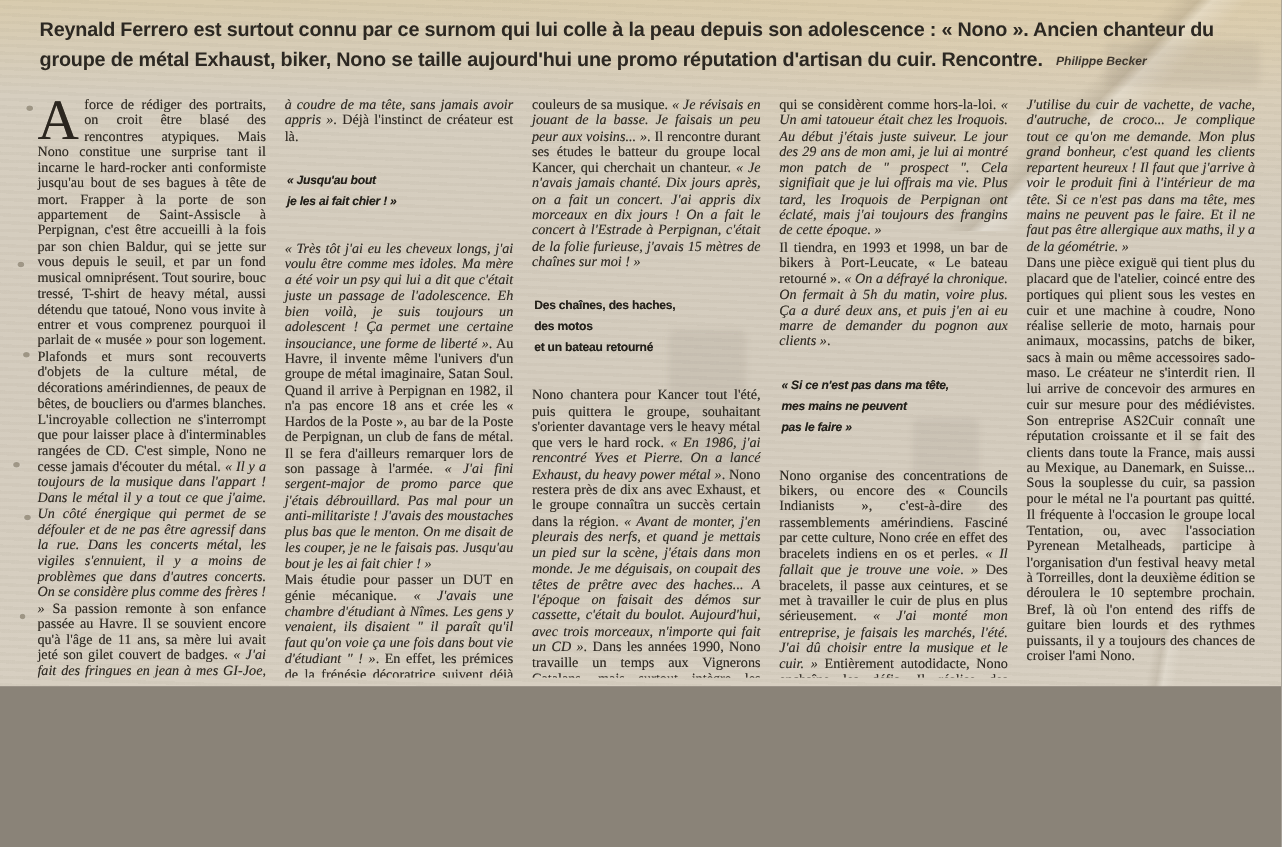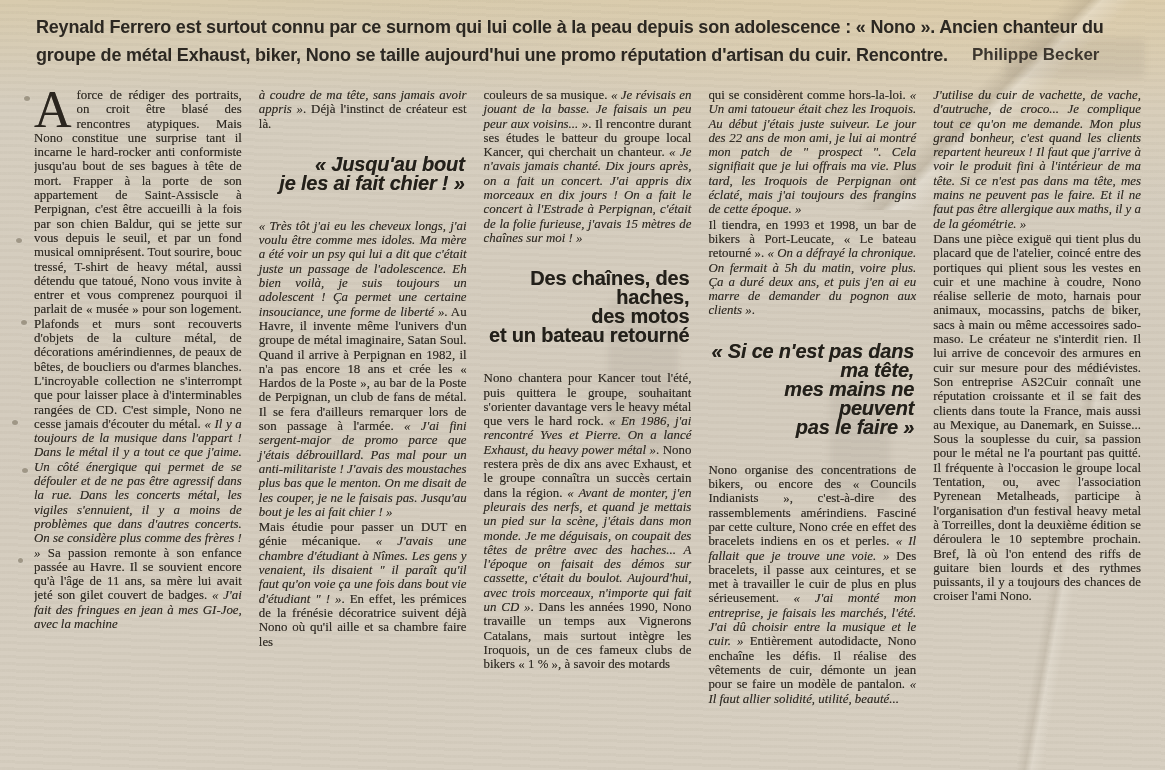--- a/index.html
+++ b/index.html
@@ -1,18 +1,18 @@
 <!DOCTYPE html>
 <html lang="fr"><head>
 <meta charset="utf-8">
 <style>
   html,body{margin:0;padding:0;background:#8a8378;}
   .page{
     position:relative;
-    width:1165px;height:770px;
+    width:1165px;height:624px;
     margin:0 auto;
     background:
       radial-gradient(ellipse 900px 300px at 85% 0%, rgba(224,206,170,.55), rgba(224,206,170,0) 70%),
       linear-gradient(180deg, #d8cbae 0%, #d6cebf 14%, #d4ccbe 55%, #d7cfc1 100%);
     overflow:hidden;
     font-family:"Liberation Serif", serif;
     color:#322d26;
   }
   .grain{
     position:absolute;inset:0;pointer-events:none;
@@ -36,23 +36,24 @@
   .header{
     position:absolute;left:36px;top:14px;right:30px;
     font-family:"Liberation Sans", sans-serif;
     font-weight:bold;
     font-size:18px;line-height:27px;
     letter-spacing:-0.2px;
     color:#2c2822;
   }
   .header .hline{display:block;white-space:nowrap;}
   .byline{
-    font-size:17px;
+    font-size:11px;
+    font-style:italic;
     letter-spacing:0;
-    margin-left:24px;
+    margin-left:12px;
     color:#3d372f;
     vertical-align:1px;
   }
 
   .columns{
     position:absolute;left:34px;right:24px;top:88px;bottom:8px;
     display:flex;gap:17px;
     overflow:hidden;
   }
   .col{
@@ -66,22 +67,22 @@
   .dropcap{
     float:left;
     font-size:52px;line-height:40px;
     padding:2px 5px 0 0;
     color:#2b261f;
     text-shadow:0 0 .5px rgba(43,38,31,.6);
   }
   .subhead{
     font-family:"Liberation Sans", sans-serif;
     font-weight:bold;
-    font-size:20px;line-height:19px;
-    text-align:right;
+    font-size:11px;line-height:19px;
+    text-align:left;
     margin:24px 2px 26px;
     color:#23201a;
     letter-spacing:-0.2px;
   }
   .subhead.italic{font-style:italic;}
 </style>
 </head>
 <body>
 
 <div class="page">
@@ -115,21 +116,21 @@
         <h3 class="subhead italic">« Jusqu'au bout<br>je les ai fait chier ! »</h3>
         <p class="para"><span class="q">« Très tôt j'ai eu les cheveux longs, j'ai voulu être comme mes idoles. Ma mère a été voir un psy qui lui a dit que c'était juste un passage de l'adolescence. Eh bien voilà, je suis toujours un adolescent ! Ça permet une certaine insouciance, une forme de liberté »</span><span>. Au Havre, il invente même l'univers d'un groupe de métal imaginaire, Satan Soul. Quand il arrive à Perpignan en 1982, il n'a pas encore 18 ans et crée les « Hardos de la Poste », au bar de la Poste de Perpignan, un club de fans de métal. Il se fera d'ailleurs remarquer lors de son passage à l'armée. </span><span class="q">« J'ai fini sergent-major de promo parce que j'étais débrouillard. Pas mal pour un anti-militariste ! J'avais des moustaches plus bas que le menton. On me disait de les couper, je ne le faisais pas. Jusqu'au bout je les ai fait chier ! »</span></p>
         <p class="para"><span>Mais étudie pour passer un DUT en génie mécanique. </span><span class="q">« J'avais une chambre d'étudiant à Nîmes. Les gens y venaient, ils disaient " il paraît qu'il faut qu'on voie ça une fois dans bout vie d'étudiant " ! »</span><span>. En effet, les prémices de la frénésie décoratrice suivent déjà Nono où qu'il aille et sa chambre faire les</span></p>
       </div>
     <div class="col">
         <p class="para"><span>couleurs de sa musique. </span><span class="q">« Je révisais en jouant de la basse. Je faisais un peu peur aux voisins... »</span><span>. Il rencontre durant ses études le batteur du groupe local Kancer, qui cherchait un chanteur. </span><span class="q">« Je n'avais jamais chanté. Dix jours après, on a fait un concert. J'ai appris dix morceaux en dix jours ! On a fait le concert à l'Estrade à Perpignan, c'était de la folie furieuse, j'avais 15 mètres de chaînes sur moi ! »</span></p>
         <h3 class="subhead">Des chaînes, des haches,<br>des motos<br>et un bateau retourné</h3>
         <p class="para"><span>Nono chantera pour Kancer tout l'été, puis quittera le groupe, souhaitant s'orienter davantage vers le heavy métal que vers le hard rock. </span><span class="q">« En 1986, j'ai rencontré Yves et Pierre. On a lancé Exhaust, du heavy power métal »</span><span>. Nono restera près de dix ans avec Exhaust, et le groupe connaîtra un succès certain dans la région. </span><span class="q">« Avant de monter, j'en pleurais des nerfs, et quand je mettais un pied sur la scène, j'étais dans mon monde. Je me déguisais, on coupait des têtes de prêtre avec des haches... A l'époque on faisait des démos sur cassette, c'était du boulot. Aujourd'hui, avec trois morceaux, n'importe qui fait un CD »</span><span>. Dans les années 1990, Nono travaille un temps aux Vignerons Catalans, mais surtout intègre les Iroquois, un de ces fameux clubs de bikers « 1 % », à savoir des motards</span></p>
       </div>
     <div class="col">
-        <p class="para"><span>qui se considèrent comme hors-la-loi. </span><span class="q">« Un ami tatoueur était chez les Iroquois. Au début j'étais juste suiveur. Le jour des 22 ans de mon ami, je lui ai montré mon patch de " prospect ". Cela signifiait que je lui offrais ma vie. Plus tard, les Iroquois de Perpignan ont éclaté, mais j'ai toujours des frangins de cette époque. »</span></p>
+        <p class="para"><span>qui se considèrent comme hors-la-loi. </span><span class="q">« Un ami tatoueur était chez les Iroquois. Au début j'étais juste suiveur. Le jour des 29 ans de mon ami, je lui ai montré mon patch de " prospect ". Cela signifiait que je lui offrais ma vie. Plus tard, les Iroquois de Perpignan ont éclaté, mais j'ai toujours des frangins de cette époque. »</span></p>
         <p class="para"><span>Il tiendra, en 1993 et 1998, un bar de bikers à Port-Leucate, « Le bateau retourné ». </span><span class="q">« On a défrayé la chronique. On fermait à 5h du matin, voire plus. Ça a duré deux ans, et puis j'en ai eu marre de demander du pognon aux clients »</span><span>.</span></p>
         <h3 class="subhead italic">« Si ce n'est pas dans ma tête,<br>mes mains ne peuvent<br>pas le faire »</h3>
         <p class="para"><span>Nono organise des concentrations de bikers, ou encore des « Councils Indianists », c'est-à-dire des rassemblements amérindiens. Fasciné par cette culture, Nono crée en effet des bracelets indiens en os et perles. </span><span class="q">« Il fallait que je trouve une voie. » </span><span>Des bracelets, il passe aux ceintures, et se met à travailler le cuir de plus en plus sérieusement. </span><span class="q">« J'ai monté mon entreprise, je faisais les marchés, l'été. J'ai dû choisir entre la musique et le cuir. » </span><span>Entièrement autodidacte, Nono enchaîne les défis. Il réalise des vêtements de cuir, démonte un jean pour se faire un modèle de pantalon. </span><span class="q">« Il faut allier solidité, utilité, beauté...</span></p>
       </div>
     <div class="col">
         <p class="para"><span class="q">J'utilise du cuir de vachette, de vache, d'autruche, de croco... Je complique tout ce qu'on me demande. Mon plus grand bonheur, c'est quand les clients repartent heureux ! Il faut que j'arrive à voir le produit fini à l'intérieur de ma tête. Si ce n'est pas dans ma tête, mes mains ne peuvent pas le faire. Et il ne faut pas être allergique aux maths, il y a de la géométrie. »</span></p>
         <p class="para"><span>Dans une pièce exiguë qui tient plus du placard que de l'atelier, coincé entre des portiques qui plient sous les vestes en cuir et une machine à coudre, Nono réalise sellerie de moto, harnais pour animaux, mocassins, patchs de biker, sacs à main ou même accessoires sado-maso. Le créateur ne s'interdit rien. Il lui arrive de concevoir des armures en cuir sur mesure pour des médiévistes. Son entreprise AS2Cuir connaît une réputation croissante et il se fait des clients dans toute la France, mais aussi au Mexique, au Danemark, en Suisse... Sous la souplesse du cuir, sa passion pour le métal ne l'a pourtant pas quitté. Il fréquente à l'occasion le groupe local Tentation, ou, avec l'association Pyrenean Metalheads, participe à l'organisation d'un festival heavy metal à Torreilles, dont la deuxième édition se déroulera le 10 septembre prochain. Bref, là où l'on entend des riffs de guitare bien lourds et des rythmes puissants, il y a toujours des chances de croiser l'ami Nono.</span></p>
       </div>
   </div>
 

